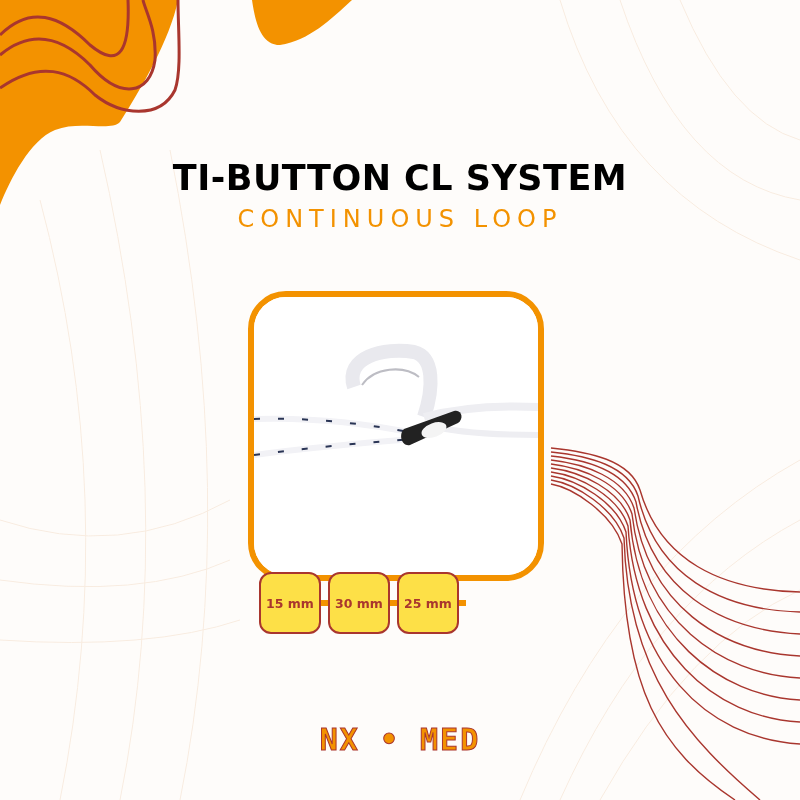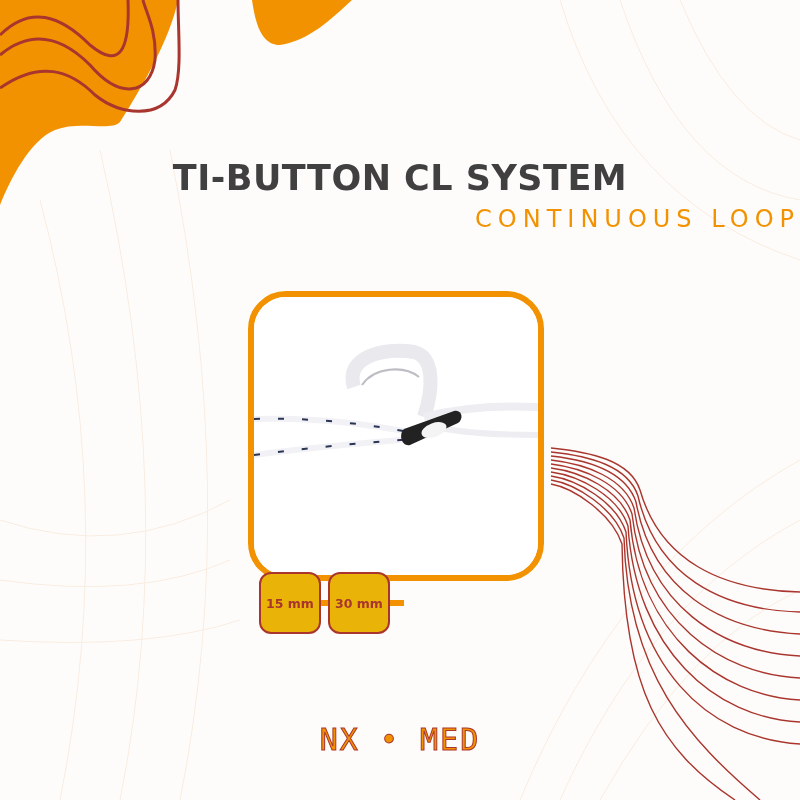--- a/index.html
+++ b/index.html
@@ -1,26 +1,26 @@
 <!DOCTYPE html>
 <html><head>
   <meta charset="utf-8">
   <style>
     html, body { margin:0; padding:0; }
     body { width:800px; height:800px; position:relative; overflow:hidden; background:#fefcfa; font-family:"DejaVu Sans", sans-serif; }
     .bg-svg { position:absolute; left:0; top:0; width:800px; height:800px; }
-    .title { position:absolute; left:0; width:800px; top:158px; text-align:center; font-size:35px; font-weight:bold; color:#404040; letter-spacing:0.5px; }
-    .subtitle { position:absolute; left:0; width:800px; top:205px; text-align:right; font-size:24px; color:#f39200; letter-spacing:6px; }
+    .title { position:absolute; left:0; width:800px; top:158px; text-align:center; font-size:35px; font-weight:bold; color:#000000; letter-spacing:0.5px; }
+    .subtitle { position:absolute; left:0; width:800px; top:205px; text-align:center; font-size:24px; color:#f39200; letter-spacing:6px; }
     .product-frame { position:absolute; left:248px; top:291px; width:296px; height:290px; border:6px solid #f39200; border-radius:38px; background:#ffffff; box-sizing:border-box; overflow:hidden; }
     .product-image { position:absolute; left:0; top:0; width:100%; height:100%; }
     .sizes { position:absolute; top:572px; left:259px; display:flex; gap:0; }
     .size-wrap { display:flex; align-items:center; }
     .connector { width:7px; height:6px; background:#f39200; }
-    .size-btn { width:62px; height:62px; border:2px solid #a9362e; border-radius:12px; background:#eab308; box-sizing:border-box; display:flex; align-items:center; justify-content:center; font-size:12.5px; font-weight:bold; color:#a9362e; cursor:pointer; }
-    .logo { position:absolute; left:0; width:800px; top:722px; text-align:center; font-size:30px; font-weight:normal; color:#f39200; -webkit-text-stroke:1px #a9362e; letter-spacing:2px; font-family:"DejaVu Sans Mono", monospace; }
+    .size-btn { width:62px; height:62px; border:2px solid #a9362e; border-radius:12px; background:#fde047; box-sizing:border-box; display:flex; align-items:center; justify-content:center; font-size:12.5px; font-weight:bold; color:#a9362e; cursor:pointer; }
+    .logo { position:absolute; left:0; width:800px; top:722px; text-align:center; font-size:30px; font-weight:bold; color:#f39200; -webkit-text-stroke:1px #a9362e; letter-spacing:2px; font-family:"DejaVu Sans Mono", monospace; }
   </style>
 </head>
 <body>
 
 <svg class="bg-svg" viewBox="0 0 800 800">
 
   <g stroke="#f7e8da" stroke-width="1" fill="none" opacity="0.8">
     <path d="M60 800 Q 120 500 40 200"></path>
     <path d="M120 800 Q 180 500 100 150"></path>
     <path d="M180 800 Q 240 500 170 150"></path>
@@ -85,17 +85,18 @@
 <div class="sizes">
   <div class="size-wrap">
     <div class="size-btn">15 mm</div>
     <div class="connector"></div>
   </div>
   <div class="size-wrap">
     <div class="size-btn">30 mm</div>
     <div class="connector"></div>
   </div>
   <div class="size-wrap">
+    <div class="size-btn">25 mm</div>
     <div class="connector"></div>
   </div>
 </div>
 
 <div class="logo">NX • MED</div>
 
 </body></html>

